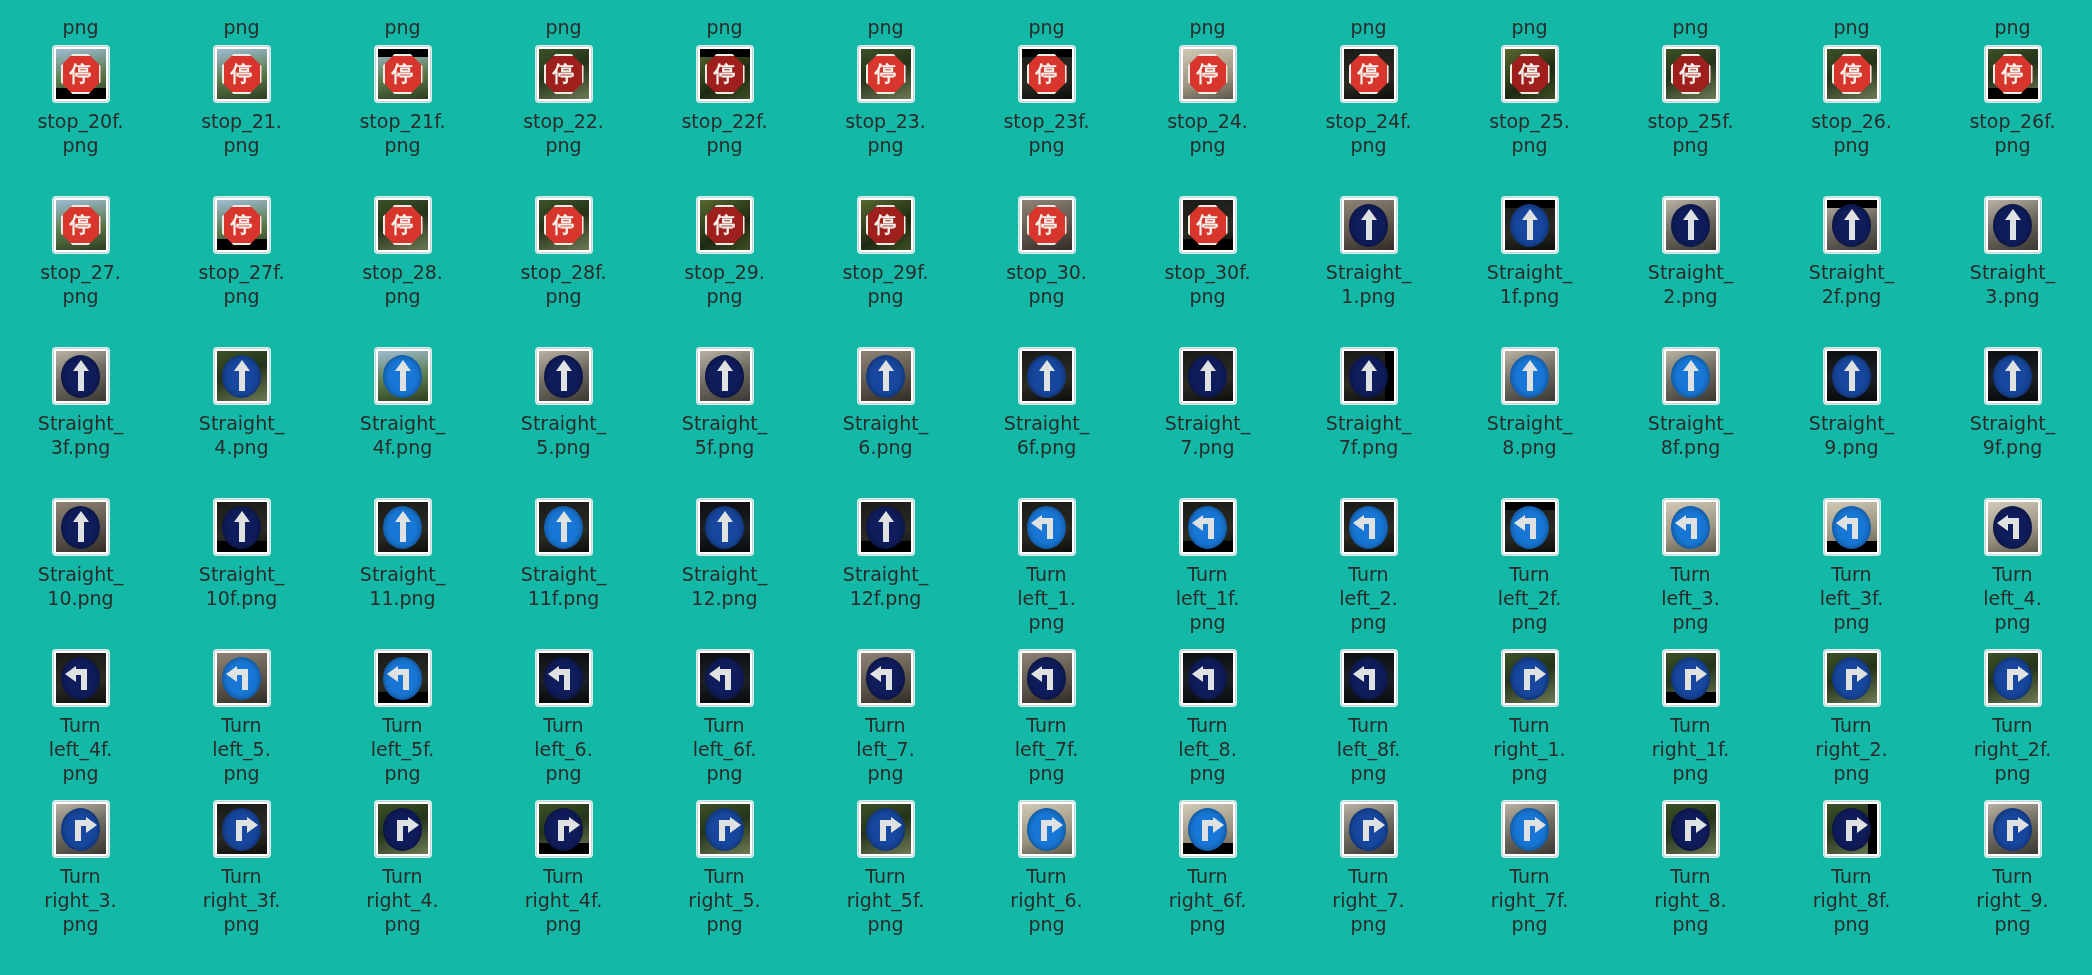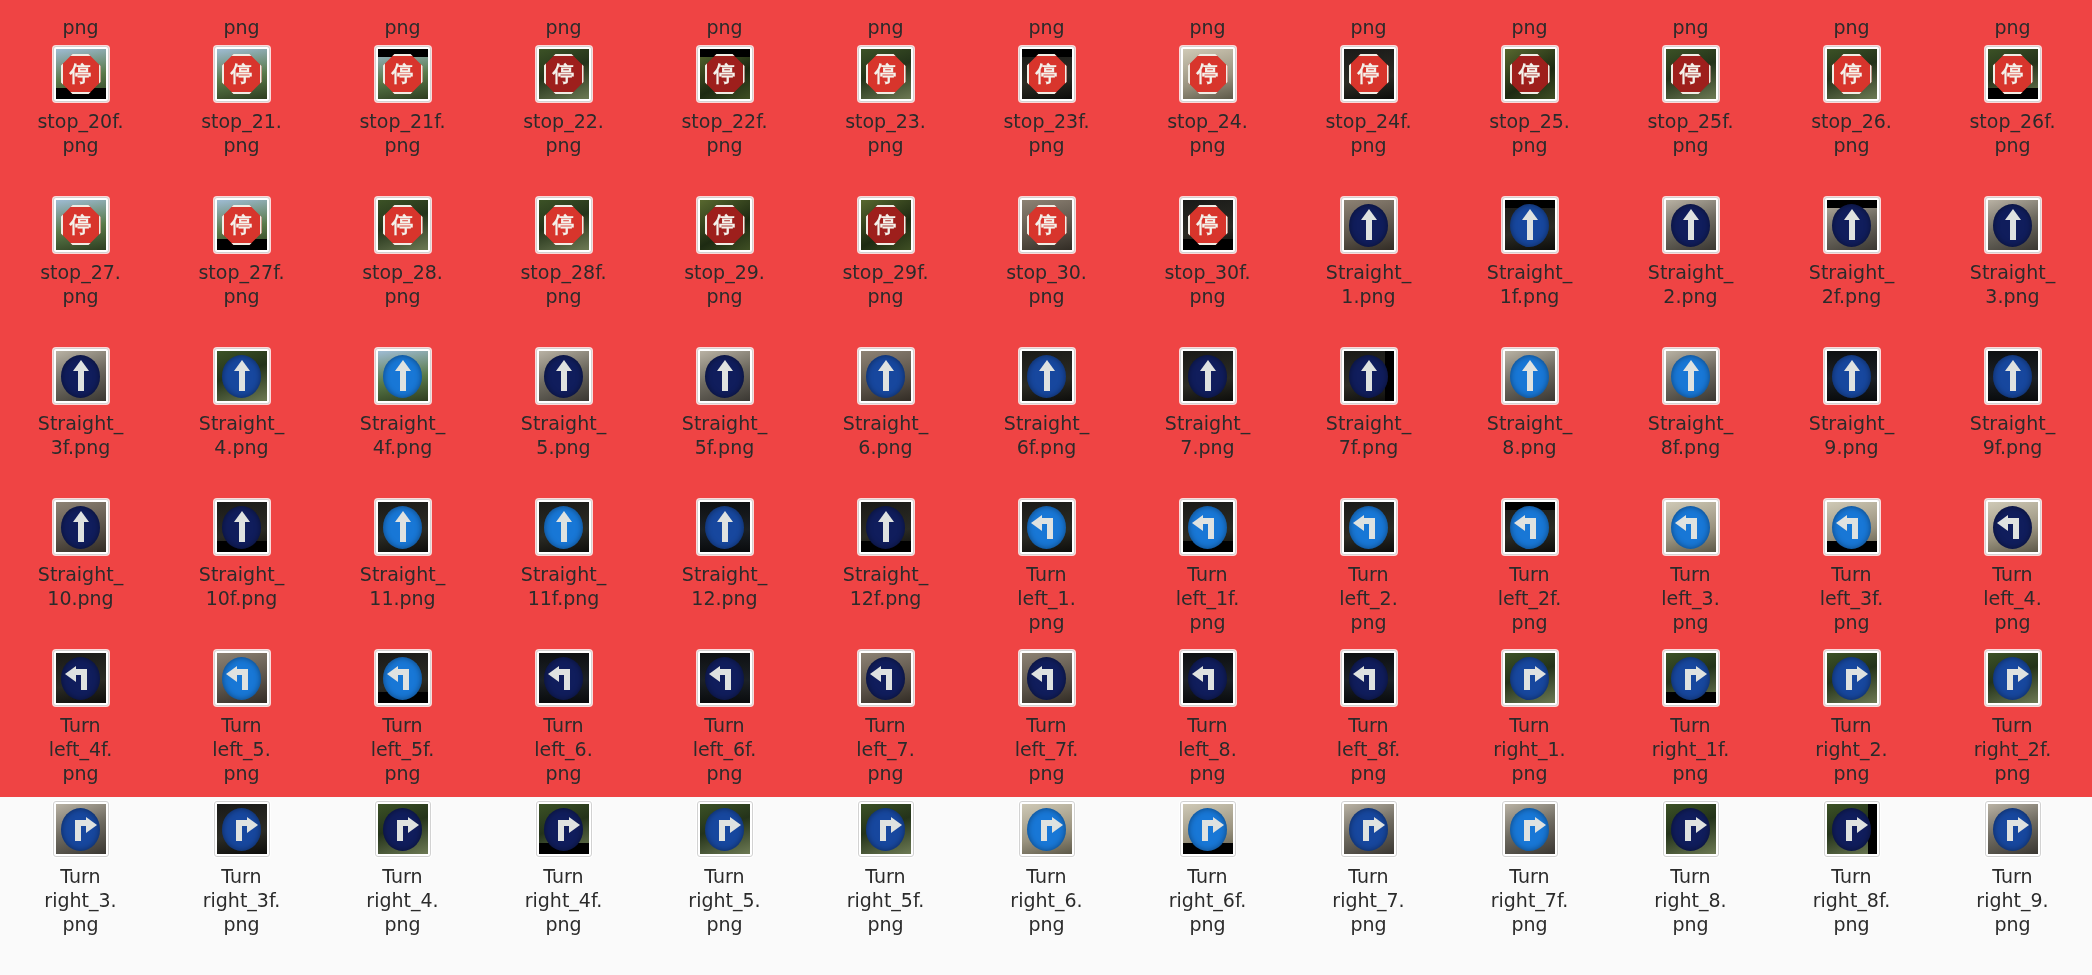--- a/index.html
+++ b/index.html
@@ -8,22 +8,22 @@
     width: 2092px;
     height: 975px;
     overflow: hidden;
     background: #fafafa;
     font-family: "DejaVu Sans", sans-serif;
   }
 
   #file-grid {
     position: relative;
     width: 2092px;
-    height: 797px;
-    background: #ef4444;
+    height: 975px;
+    background: #14b8a6;
     
     padding-top: 0;
   }
 
   .grid-rows {
     position: absolute;
     left: 0;
     top: -112px;            
     width: 2092px;
   }

